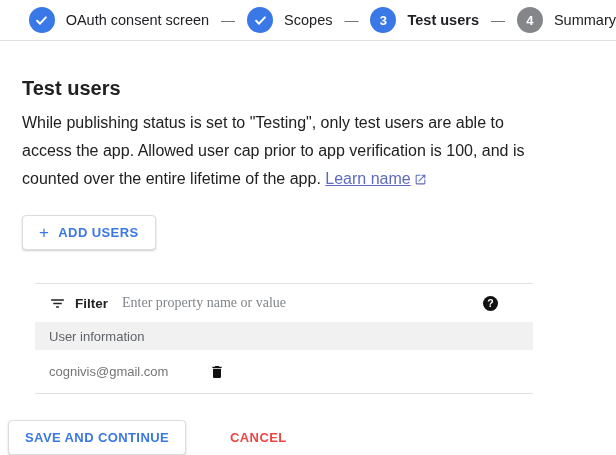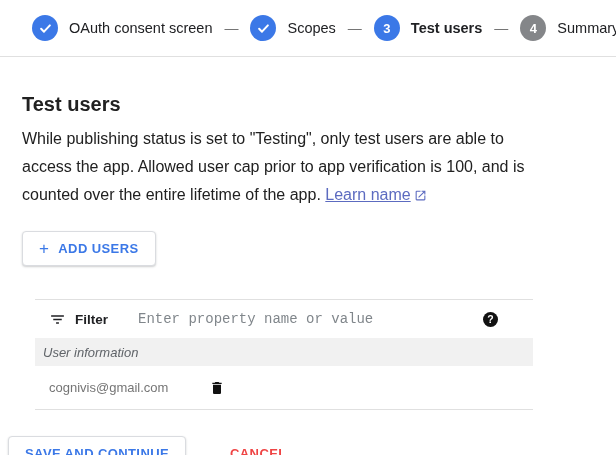--- a/index.html
+++ b/index.html
@@ -2,23 +2,24 @@
 <html><head>
 <meta charset="utf-8">
 <style>
   * { margin: 0; padding: 0; box-sizing: border-box; }
   html, body { width: 616px; height: 455px; background: #ffffff; overflow: hidden; }
   body { font-family: "Liberation Sans", sans-serif; color: #202124; }
 
   
   .stepper {
     display: flex; align-items: center;
-    height: 57px; padding-left: 32px;
+    height: 41px; padding-left: 20px;
     border-bottom: 1px solid #e0e0e0;
     white-space: nowrap;
+    justify-content: flex-end;
   }
   .step { display: flex; align-items: center; }
   .step-circle {
     width: 26px; height: 26px; border-radius: 50%;
     display: flex; align-items: center; justify-content: center;
     color: #fff; font-size: 13px; font-weight: 700;
     flex: 0 0 auto;
   }
   .step-circle.done, .step-circle.active { background: #3b78e7; }
   .step-circle.upcoming { background: #848689; }
@@ -61,38 +62,38 @@
   
   .table-block { margin-left: 35px; width: 498px; margin-top: 33px; }
   .filter-row {
     display: flex; align-items: center;
     height: 39px; padding: 8px 14px;
     border-top: 1px solid #e0e0e0;
   }
   .filter-icon svg { width: 17px; height: 17px; display: block; fill: #202124; }
   .filter-label { font-size: 13.5px; font-weight: 700; margin-left: 9px; color: #202124; }
   .filter-input {
-    flex: 1; margin-left: 30px;
+    flex: 1; margin-left: 14px;
     border: none; outline: none;
-    font-family: Liberation Mono, monospace;
+    font-family: Liberation Serif, serif;
     font-size: 14px; color: #202124;
   }
   .filter-input::placeholder { color: #80868b; opacity: 1; }
   .help-icon {
     width: 15px; height: 15px; border-radius: 50%;
     background: #111; color: #fff;
     font-size: 10.5px; font-weight: 700;
     display: flex; align-items: center; justify-content: center;
     margin-right: 21px; cursor: pointer; flex: 0 0 auto;
   }
   .thead-row {
     background: #f1f1f1;
     height: 28px; display: flex; align-items: center;
-    padding: 0 8px;
-    font-size: 13px; color: #5f6368; font-style: italic;
+    padding: 0 14px;
+    font-size: 13px; color: #5f6368;
   }
   .tbody-row {
     height: 44px; display: flex; align-items: center;
     padding: 0 14px;
     border-bottom: 1px solid #e0e0e0;
     font-size: 13px; color: #757575;
   }
   .row-email { width: 145px; }
   .delete-btn {
     background: none; border: none; padding: 0; margin-left: 15px;

